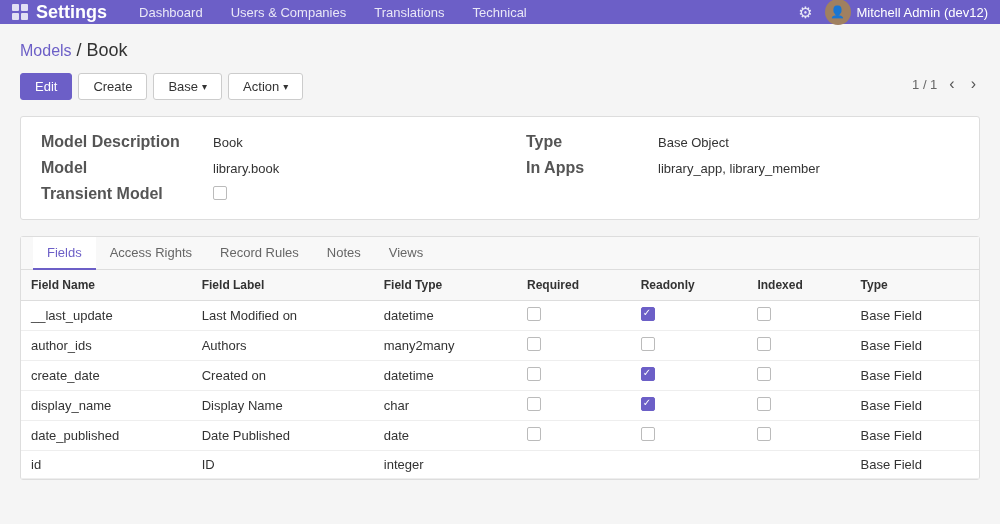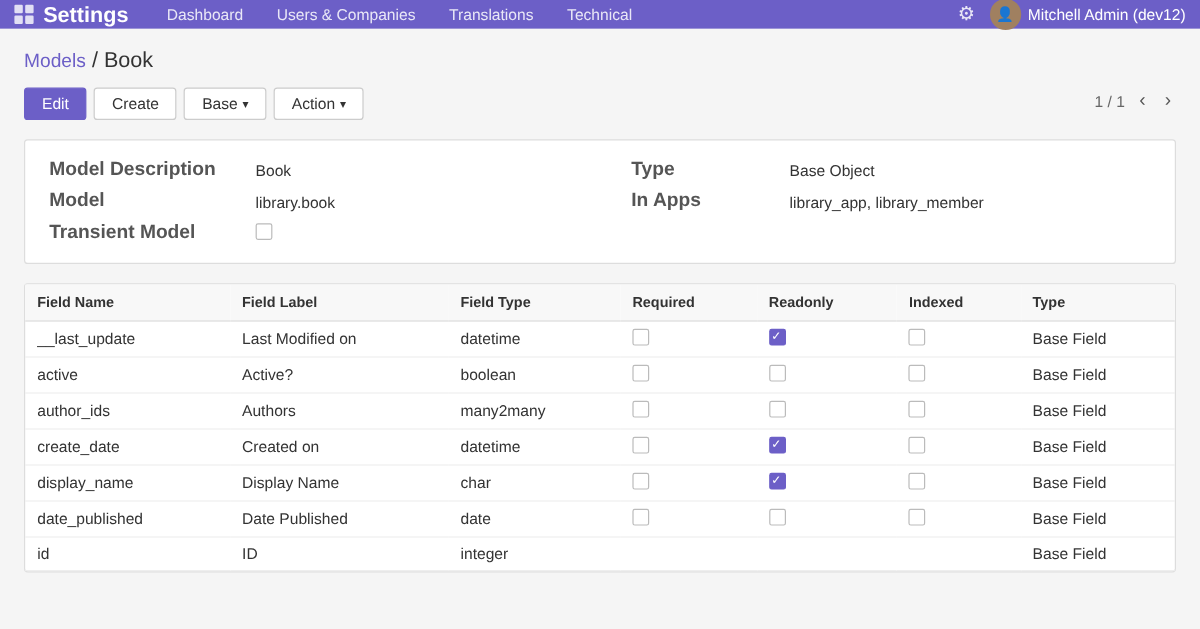--- a/index.html
+++ b/index.html
@@ -308,20 +308,27 @@
       <span class="form-label">Transient Model</span>
       <span class="form-value">
         <span class="checkbox-field"></span>
       </span>
       <span></span>
       <span></span>
     </div>
   </div>
 
   <div class="tabs-container">
+    <div class="tabs-header">
+      <div class="tab active">Fields</div>
+      <div class="tab">Access Rights</div>
+      <div class="tab">Record Rules</div>
+      <div class="tab">Notes</div>
+      <div class="tab">Views</div>
+    </div>
     <table class="data-table">
       <thead>
         <tr>
           <th>Field Name</th>
           <th>Field Label</th>
           <th>Field Type</th>
           <th>Required</th>
           <th>Readonly</th>
           <th>Indexed</th>
           <th>Type</th>
@@ -331,29 +338,20 @@
       <tr>
             <td>__last_update</td>
             <td>Last Modified on</td>
             <td>datetime</td>
             <td><span class="checkbox-cell"></span></td>
             <td><span class="checkbox-cell checkbox-checked"></span></td>
             <td><span class="checkbox-cell"></span></td>
             <td>Base Field</td>
           </tr>
           <tr>
-            <td>active</td>
-            <td>Active?</td>
-            <td>boolean</td>
-            <td><span class="checkbox-cell"></span></td>
-            <td><span class="checkbox-cell"></span></td>
-            <td><span class="checkbox-cell"></span></td>
-            <td>Base Field</td>
-          </tr>
-          <tr>
             <td>author_ids</td>
             <td>Authors</td>
             <td>many2many</td>
             <td><span class="checkbox-cell"></span></td>
             <td><span class="checkbox-cell"></span></td>
             <td><span class="checkbox-cell"></span></td>
             <td>Base Field</td>
           </tr>
           <tr>
             <td>create_date</td>

